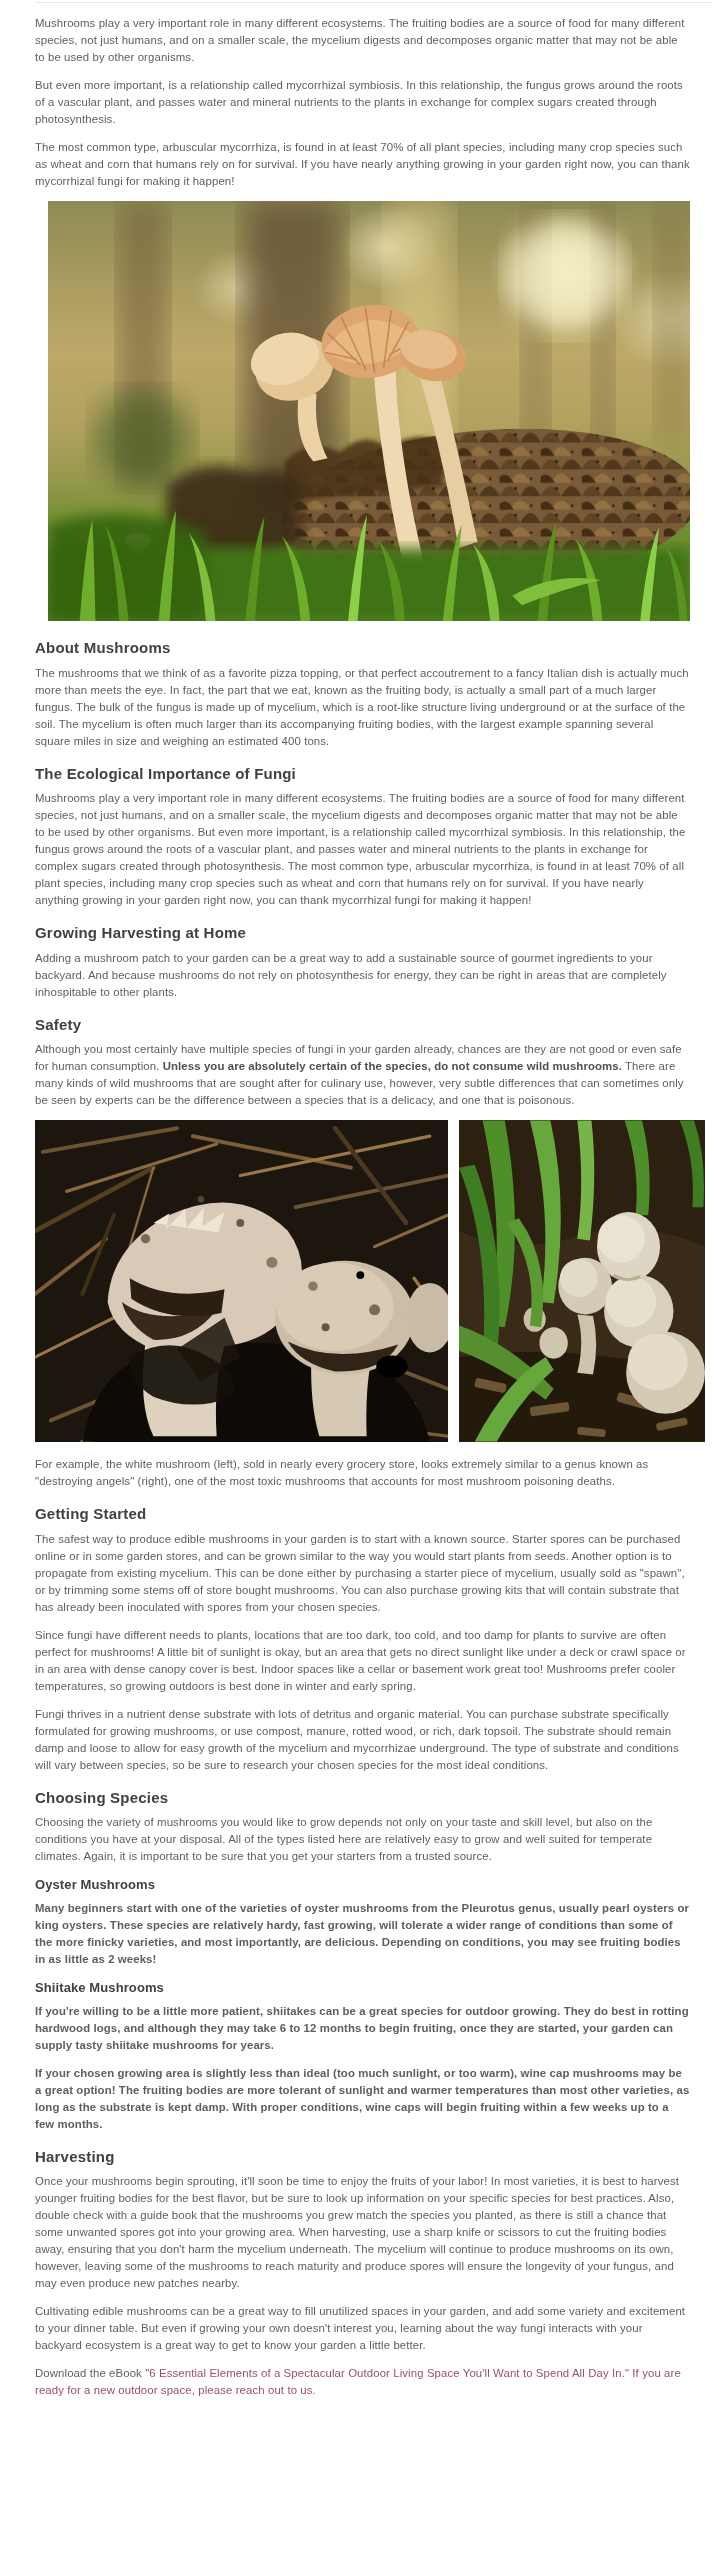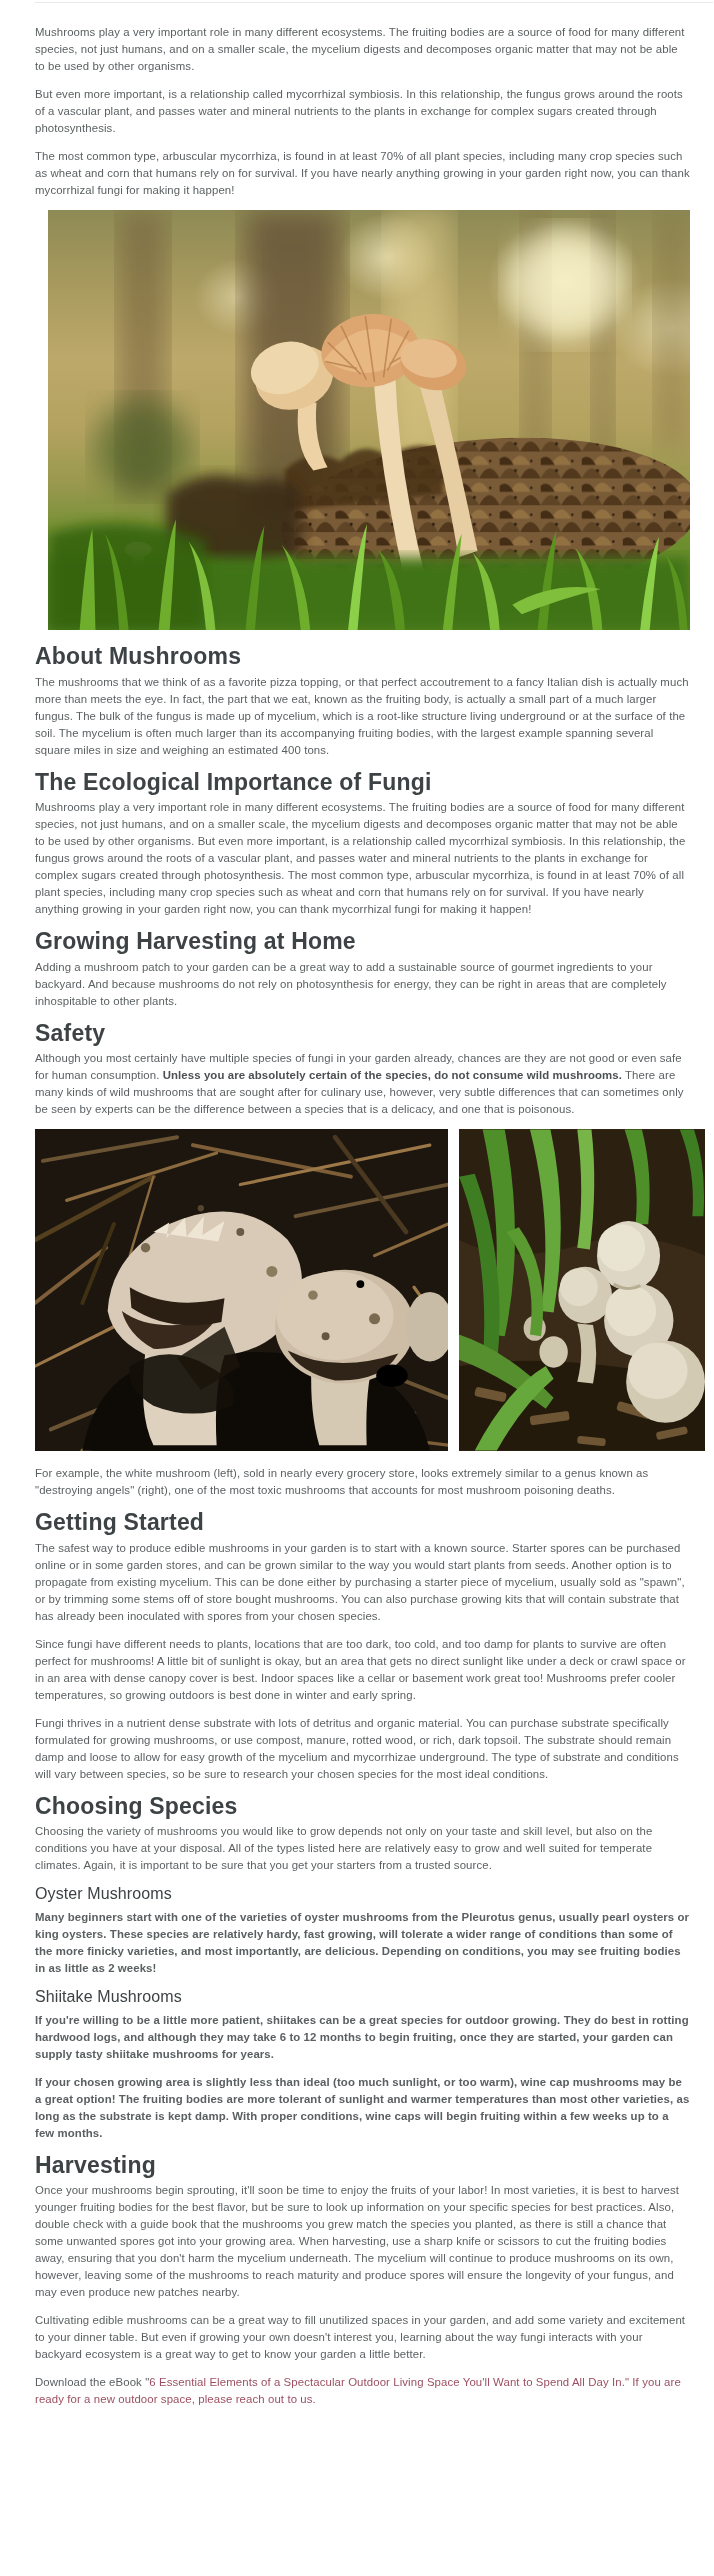--- a/index.html
+++ b/index.html
@@ -1,23 +1,23 @@
 <!DOCTYPE html>
 <html style="font-size:12.6px"><head>
 <meta charset="utf-8">
 <style>
   html,body{margin:0;padding:0;background:#ffffff;}
   body{font-family:"Liberation Sans", sans-serif; -webkit-font-smoothing:antialiased;}
   .page{width:715px;min-height:2576px;background:#fff;position:relative;box-sizing:border-box;}
   .top-rule{position:absolute;top:1.6px;left:35px;width:678px;height:1.6px;background:#e9e9e9;}
-  .content{width:671px;margin:0 0 0 35px;padding-top:24px;box-sizing:border-box;}
+  .content{width:671px;margin:0 0 0 35px;padding-top:15px;box-sizing:border-box;}
   p.body{font-size:11.4px;line-height:17px;color:#5a5f61;margin:0 0 11px 0;padding-right:16px;letter-spacing:0.1px;}
   p.body strong{color:#4b5052;font-weight:700;}
-  h2.h2{font-size:23px;line-height:23px;color:#3d4245;font-weight:700;margin:12px 0 5.5px 0;letter-spacing:0.2px;}
-  h3.h3{font-size:16px;line-height:17.4px;color:#3d4245;font-weight:400;margin:11px 0 6.3px 0;letter-spacing:0.1px;}
+  h2.h2{font-size:15px;line-height:23px;color:#3d4245;font-weight:700;margin:12px 0 5.5px 0;letter-spacing:0.2px;}
+  h3.h3{font-size:13px;line-height:17.4px;color:#3d4245;font-weight:700;margin:11px 0 6.3px 0;letter-spacing:0.1px;}
   .indent{margin-left:32px;padding-right:47px;font-weight:bold;}
   a.link{color:#9c4f62;text-decoration:none;cursor:pointer;}
   figure{margin:0;}
   .hero-fig{width:642px;margin:3.2px 0 15px 12.6px;}
   .photo{position:relative;overflow:hidden;background:#241c11;}
   .photo svg{display:block;}
   .hero{width:642px;height:420px;
     background:
       radial-gradient(111px 87px at 517px 71px, rgba(250,246,215,.85), rgba(250,246,215,0) 70%),
       radial-gradient(71px 63px at 340px 47px, rgba(248,240,200,.7), rgba(248,240,200,0) 70%),

